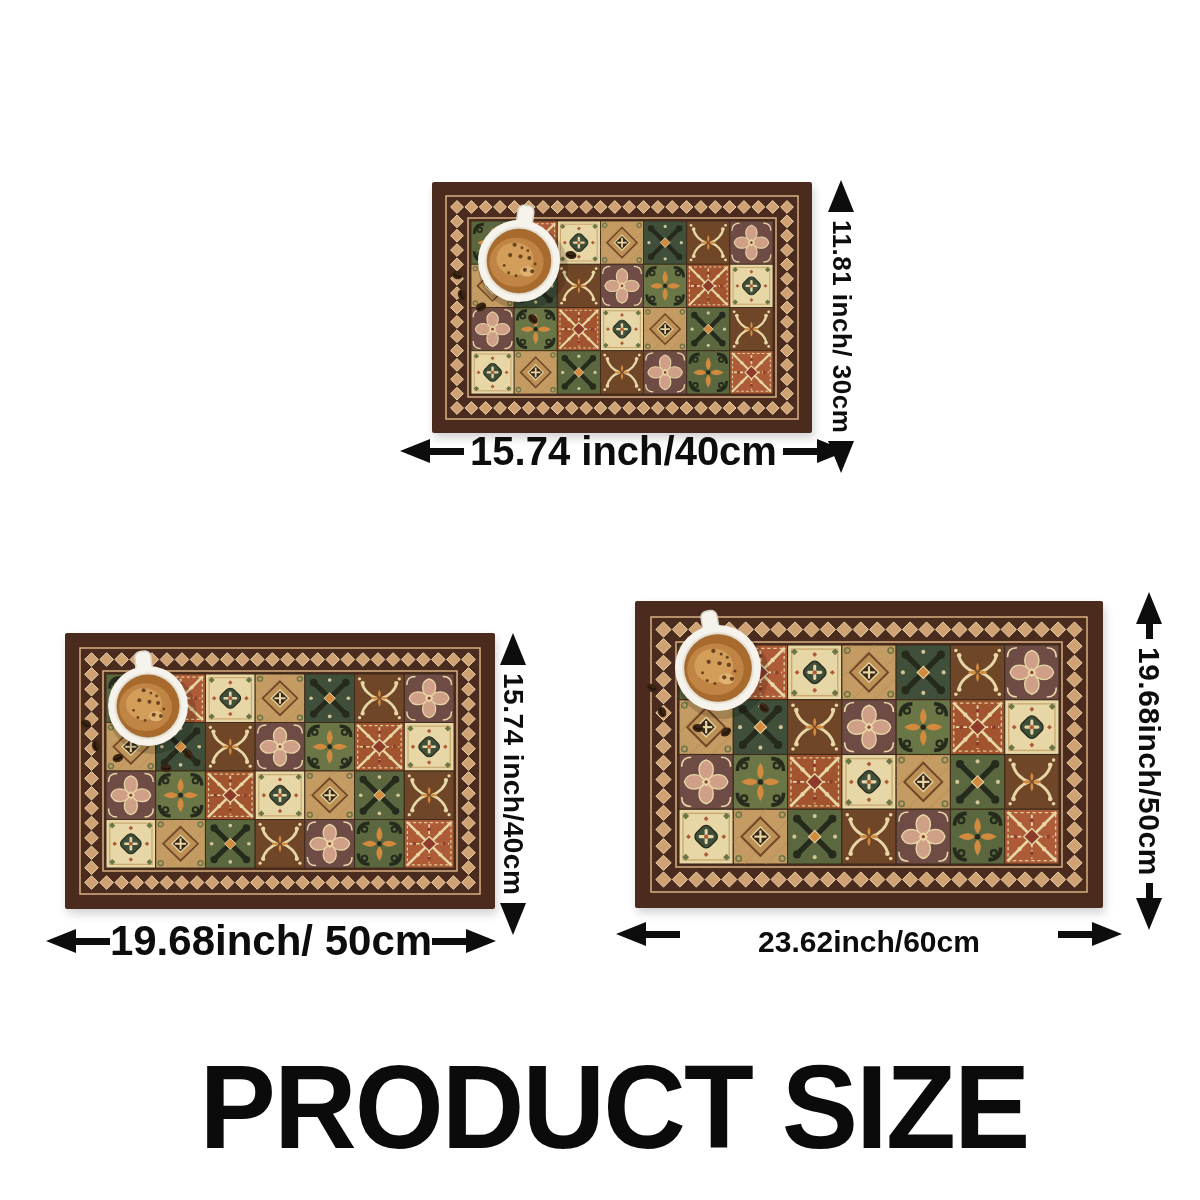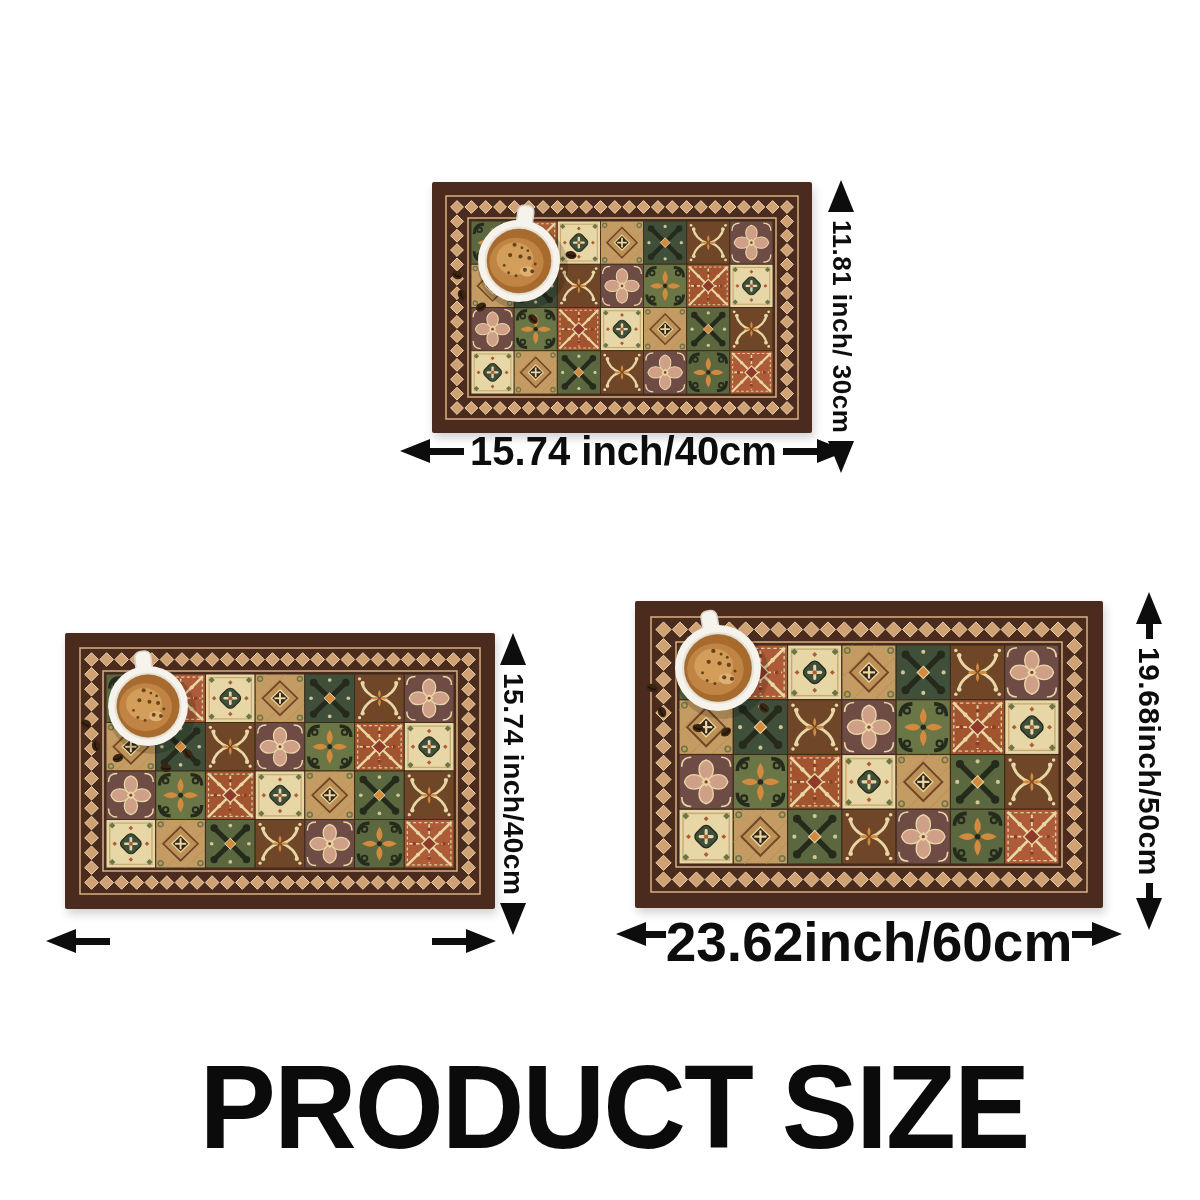--- a/index.html
+++ b/index.html
@@ -31,21 +31,21 @@
   #hdim0{left:400px;top:430px;width:447px;height:42px;}
   #hdim1{left:46px;top:918px;width:450px;height:46px;}
   #hdim2{left:616px;top:910px;width:506px;height:48px;}
   .shaft-h{height:7px;background:#0d0d0d;width:34px;}
   .ah-left{border-top:12px solid transparent;border-bottom:12px solid transparent;border-right:30px solid #0d0d0d;}
   .ah-right{border-top:12px solid transparent;border-bottom:12px solid transparent;border-left:30px solid #0d0d0d;}
   .hspacer{flex:1 1 auto;}
   .hlabel{font-weight:bold;color:#0d0d0d;white-space:nowrap;}
   #hdim0 .hlabel{font-size:40px;}
   #hdim1 .hlabel{font-size:42px;}
-  #hdim2 .hlabel{font-size:55px;margin-top:16px;}
+  #hdim2 .hlabel{font-size:30px;margin-top:16px;}
 
   
   #title{position:absolute;left:0;right:0;top:1048px;text-align:center;margin:0;
          font-size:118px;font-weight:bold;color:#0b0b0b;line-height:1.0;
          letter-spacing:-2px;transform:scaleX(.97);transform-origin:51% 50%;
          padding-left:28px;}
 </style>
 </head>
 <body>
 
@@ -1056,20 +1056,21 @@
     <div class="ah ah-up"></div>
     <div class="shaft-v"></div>
     <div class="vlabel">15.74 inch/40cm</div>
     <div class="shaft-v"></div>
     <div class="ah ah-down"></div>
   </div>
   <div class="hdim" id="hdim1">
     <div class="ah ah-left"></div>
     <div class="shaft-h"></div>
     <div class="hspacer"></div>
+    <div class="hlabel">19.68inch/ 50cm</div>
     <div class="hspacer"></div>
     <div class="shaft-h"></div>
     <div class="ah ah-right"></div>
   </div>
 
   <div class="mat" id="mat2">
       <svg viewBox="0 0 468 307" xmlns="http://www.w3.org/2000/svg">
         <rect x="0" y="0" width="468" height="307" rx="2" fill="#4a2b1d"></rect>
         <rect x="16" y="16" width="436" height="275" fill="none" stroke="#d9b183" stroke-width="1.5"></rect>
         <g>

